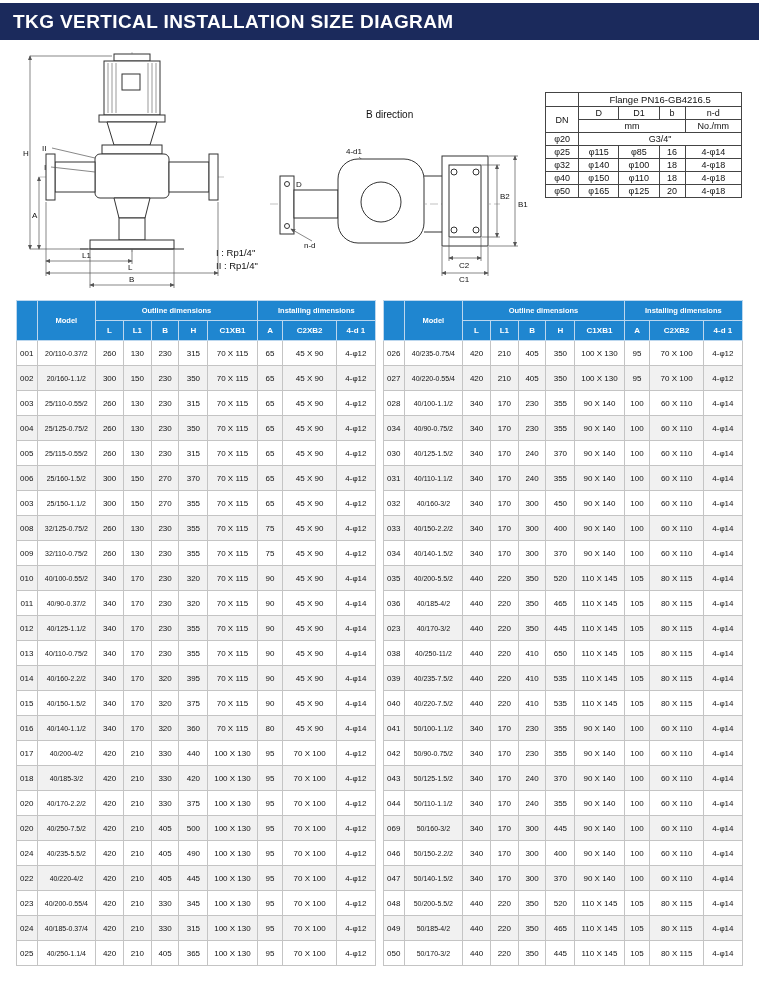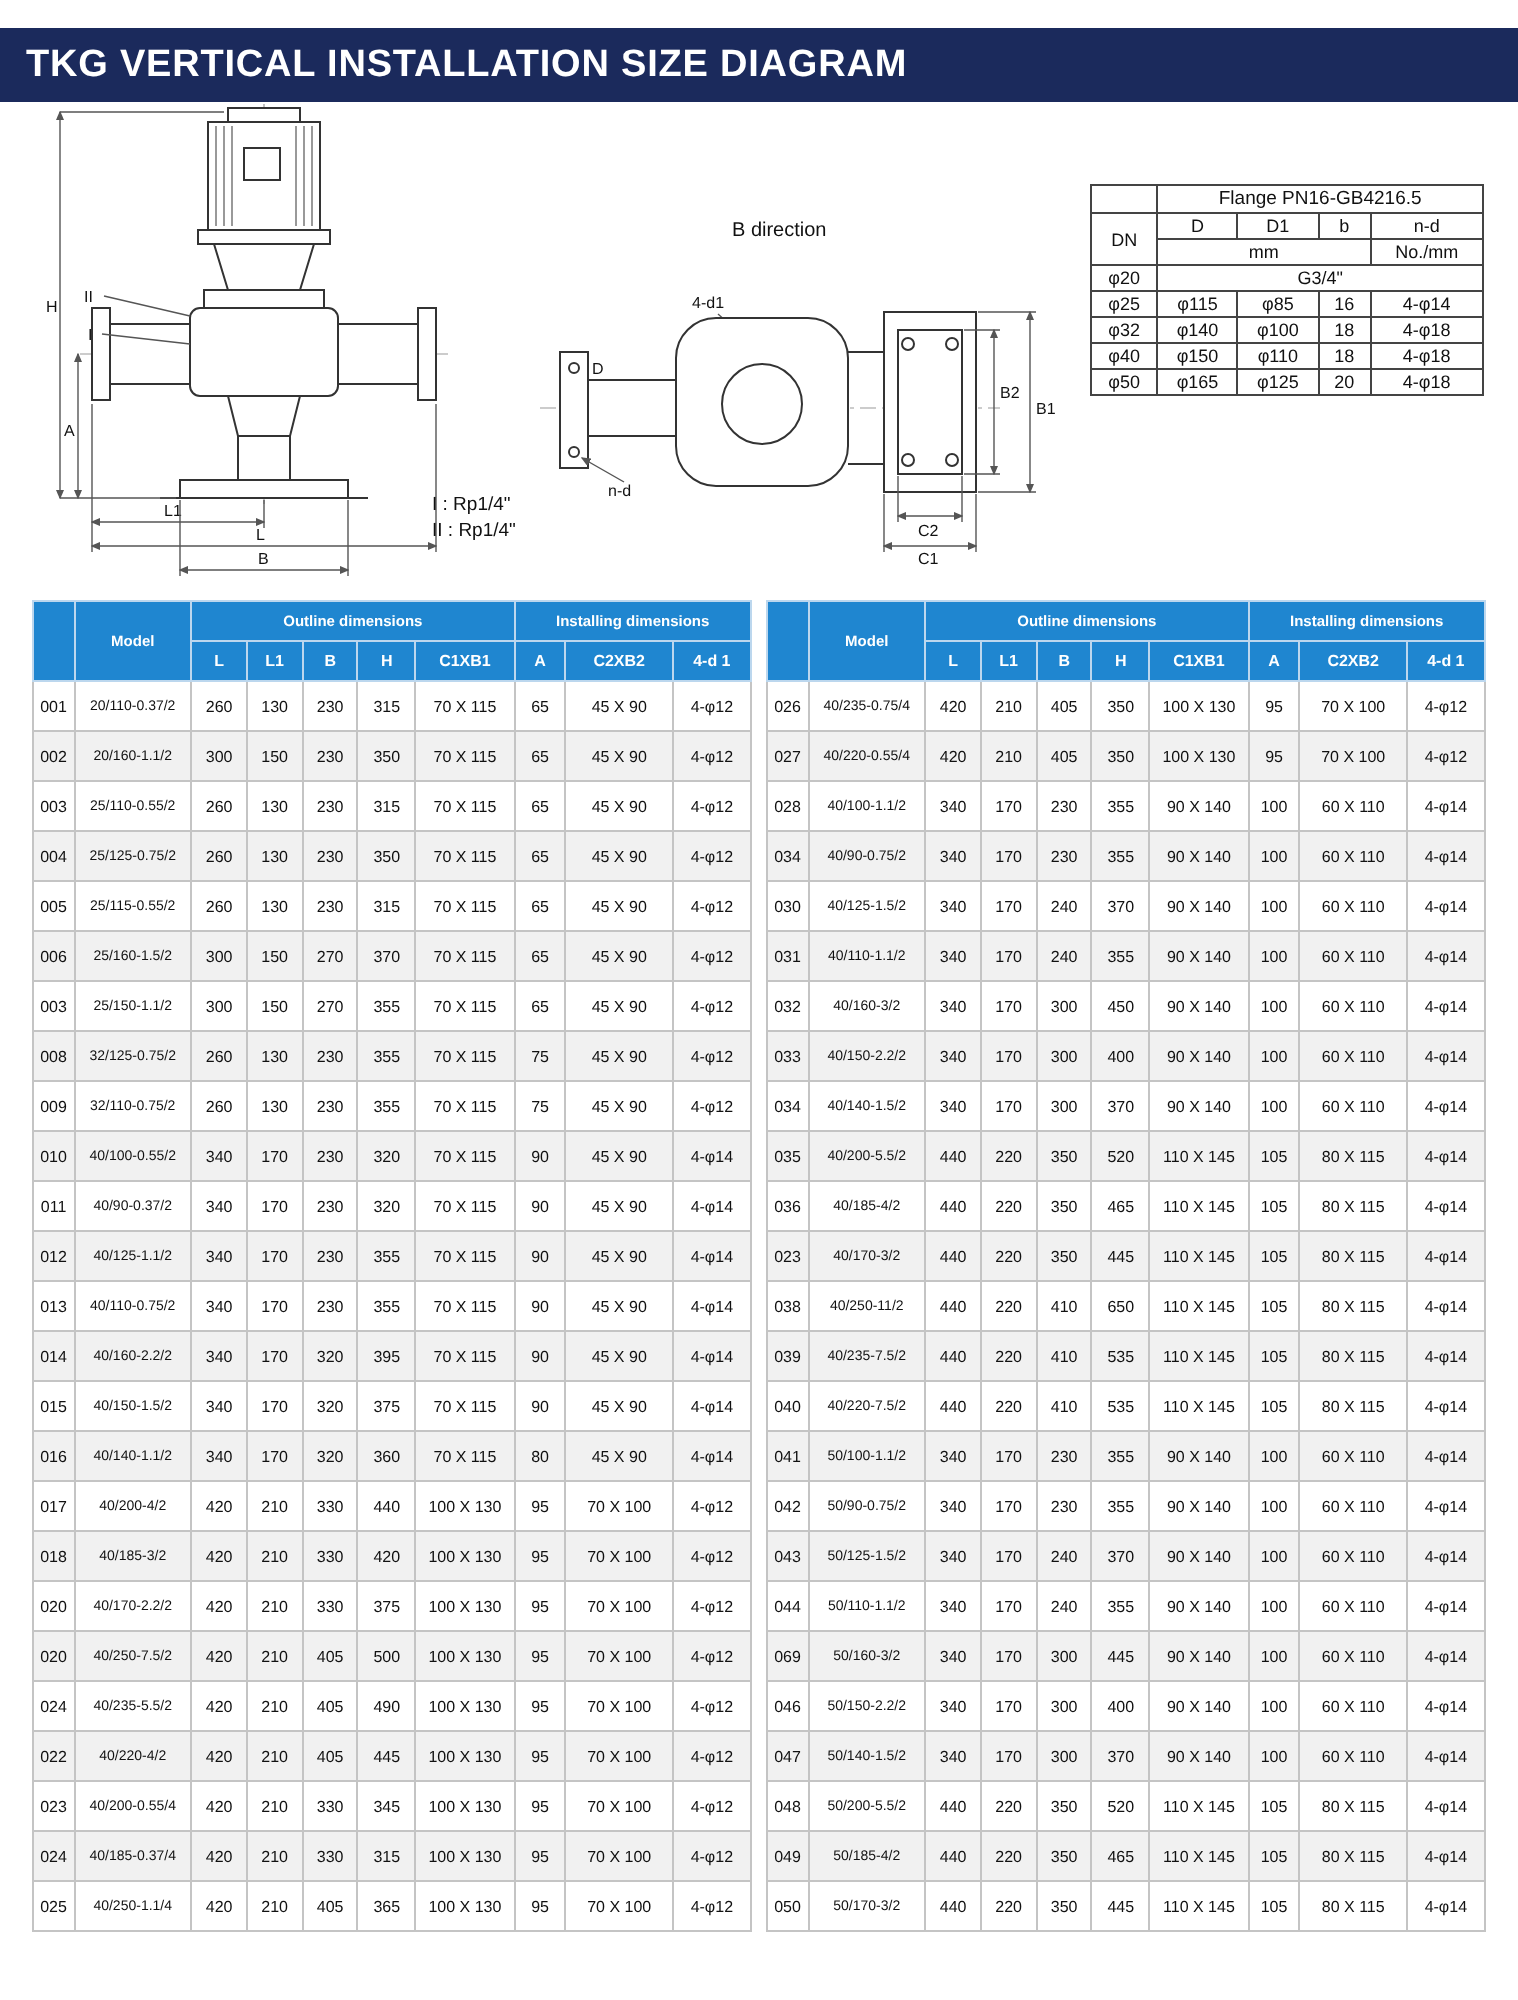--- a/index.html
+++ b/index.html
@@ -6,21 +6,21 @@
     --title-bar-bg:#1b2a5c;
     --table-header-bg:#1f86d0;
   }
   *{box-sizing:border-box;}
   html,body{margin:0;padding:0;}
   body{
     width:759px;height:1000px;position:relative;background:#ffffff;
     font-family:"Liberation Sans",sans-serif;color:#111;overflow:hidden;
   }
   .titlebar{
-    position:absolute;left:0;top:14px;width:759px;height:37px;
+    position:absolute;left:0;top:3px;width:759px;height:37px;
     background:var(--title-bar-bg);color:#fff;
     display:flex;align-items:center;padding-left:13px;
     font-size:19px;font-weight:700;letter-spacing:.4px;
   }
   .pump-svg{position:absolute;left:22px;top:50px;}
   .bdir-svg{position:absolute;left:250px;top:66px;}
   .notes{position:absolute;left:216px;top:246px;font-size:9.5px;line-height:13px;color:#111;}
   svg text{font-family:"Liberation Sans",sans-serif;fill:#111;}
   .lbl{font-size:8px;}
   .bt{font-size:10px;}

